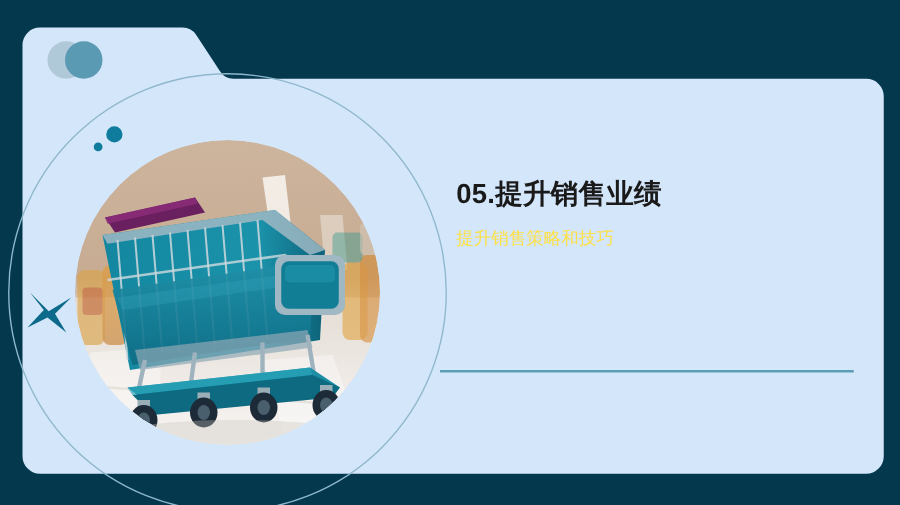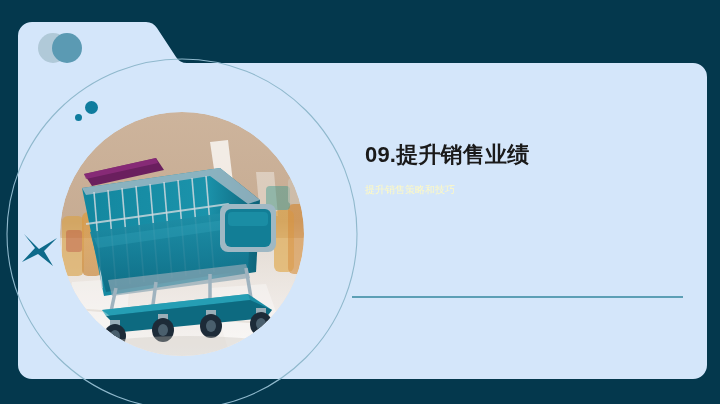--- a/index.html
+++ b/index.html
@@ -110,23 +110,23 @@
   .slide-title {
     font-size: 22px;
     font-weight: bold;
     color: #1a1a1a;
     letter-spacing: 0.2px;
     line-height: 30px;
     margin: 0;
     white-space: nowrap;
   }
   .slide-subtitle {
-    font-size: 10px;
+    font-size: 14px;
     font-weight: normal;
-    color: #fef9c3;
+    color: #fde047;
     line-height: 22px;
     margin: 9px 0 0 0;
     white-space: nowrap;
   }
 
   
   .divider-line {
     position: absolute;
     left: 352px;
     top: 296px;
@@ -292,19 +292,19 @@
           <ellipse cx="201" cy="212" rx="11" ry="12" fill="#1d2b38"></ellipse>
           <ellipse cx="201" cy="212" rx="5" ry="6" fill="#4a5f6d"></ellipse>
         </g>
 
         <ellipse cx="128" cy="236" rx="96" ry="12" fill="#c9c2ba" opacity="0.35"></ellipse>
       </g>
     </svg>
   </div>
 
   <div class="text-block">
-    <div class="slide-title">09.提升销售业绩</div>
+    <div class="slide-title">05.提升销售业绩</div>
     <div class="slide-subtitle">提升销售策略和技巧</div>
   </div>
 
   <div class="divider-line"></div>
 
 </div>
 
 </body></html>

